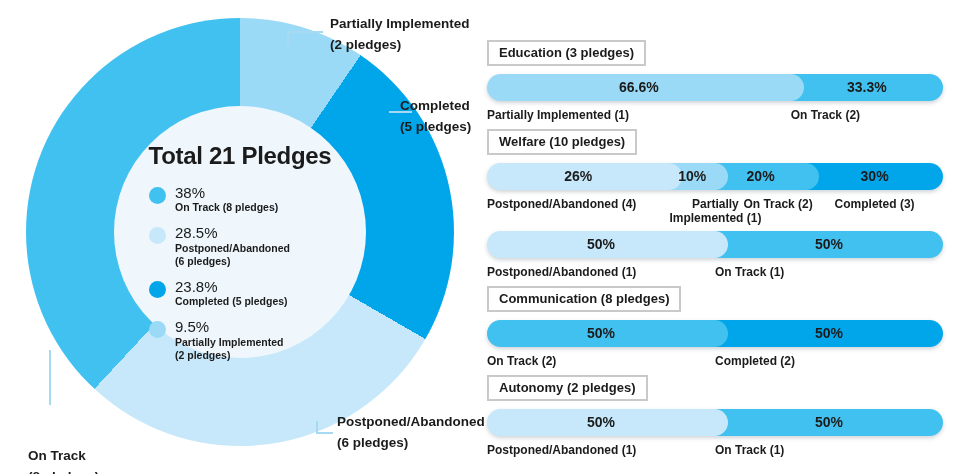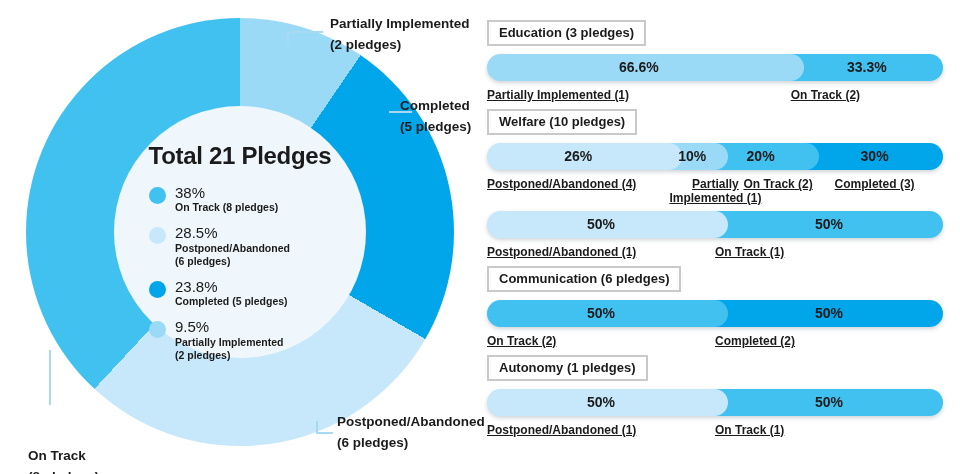--- a/index.html
+++ b/index.html
@@ -30,21 +30,21 @@
   #connector-postponed { left:316px; top:421px; width:17px; height:13px;
                          border-left:2px solid var(--connector); border-bottom:2px solid var(--connector); }
   #connector-ontrack   { left:49px;  top:350px; width:0;  height:55px;
                          border-left:2px solid var(--connector); }
   #callout-partial   { left:330px; top:14px;  }
   #callout-completed { left:400px; top:96px;  }
   #callout-postponed { left:337px; top:412px; }
   #callout-ontrack   { left:28px;  top:406px;margin-top:40px; }
 
   
-  #bar-panel { position:absolute; left:487px; top:20px; width:456px;text-decoration:underline; }
+  #bar-panel { position:absolute; left:487px; top:40px; width:456px; }
   .group { margin-bottom:6px; }
   .cat-box { display:inline-block; border:2px solid #c9c9c9; background:#fff;
              padding:3px 10px 4px; font-size:13px; font-weight:700; margin-bottom:8px; }
   .bar { position:relative; height:27px; margin-bottom:8px;
          filter:drop-shadow(0 2px 2px rgba(60,80,95,0.25)); }
   .seg-fill { position:absolute; top:0; height:27px; }
   .seg-pct { position:absolute; top:0; height:27px; line-height:27px; text-align:center;
              font-size:14px; font-weight:700; z-index:30; }
   .bar-labels { display:flex; }
   .seg-label-cell { display:flex; }
@@ -151,34 +151,34 @@
           <div class="seg-fill" style="left: 50%; width: 50%; background: rgb(65, 193, 240); z-index: 19; border-radius: 0px 14px 14px 0px;"></div>
           <span class="seg-pct" style="left: 50%; width: 50%;">50%</span>
         </div><div class="bar-labels">
           <div class="seg-label-cell" style="flex: 0 0 50%;">
             <span class="seg-label-text">Postponed/Abandoned (1)</span>
           </div>
           <div class="seg-label-cell" style="flex: 0 0 50%;">
             <span class="seg-label-text">On Track (1)</span>
           </div>
         </div></div>
-      <div class="group"><div class="cat-box">Communication (6 pledges)</div><div class="bar">
+      <div class="group"><div class="cat-box">Communication (8 pledges)</div><div class="bar">
           <div class="seg-fill" style="left: 0%; width: calc(50% + 13px); background: rgb(65, 193, 240); z-index: 20; border-radius: 14px;"></div>
           <span class="seg-pct" style="left: 0%; width: 50%;">50%</span>
           <div class="seg-fill" style="left: 50%; width: 50%; background: rgb(0, 166, 233); z-index: 19; border-radius: 0px 14px 14px 0px;"></div>
           <span class="seg-pct" style="left: 50%; width: 50%;">50%</span>
         </div><div class="bar-labels">
           <div class="seg-label-cell" style="flex: 0 0 50%;">
             <span class="seg-label-text">On Track (2)</span>
           </div>
           <div class="seg-label-cell" style="flex: 0 0 50%;">
             <span class="seg-label-text">Completed (2)</span>
           </div>
         </div></div>
-      <div class="group"><div class="cat-box">Autonomy (1 pledges)</div><div class="bar">
+      <div class="group"><div class="cat-box">Autonomy (2 pledges)</div><div class="bar">
           <div class="seg-fill" style="left: 0%; width: calc(50% + 13px); background: rgb(199, 232, 250); z-index: 20; border-radius: 14px;"></div>
           <span class="seg-pct" style="left: 0%; width: 50%;">50%</span>
           <div class="seg-fill" style="left: 50%; width: 50%; background: rgb(65, 193, 240); z-index: 19; border-radius: 0px 14px 14px 0px;"></div>
           <span class="seg-pct" style="left: 50%; width: 50%;">50%</span>
         </div><div class="bar-labels">
           <div class="seg-label-cell" style="flex: 0 0 50%;">
             <span class="seg-label-text">Postponed/Abandoned (1)</span>
           </div>
           <div class="seg-label-cell" style="flex: 0 0 50%;">
             <span class="seg-label-text">On Track (1)</span>

